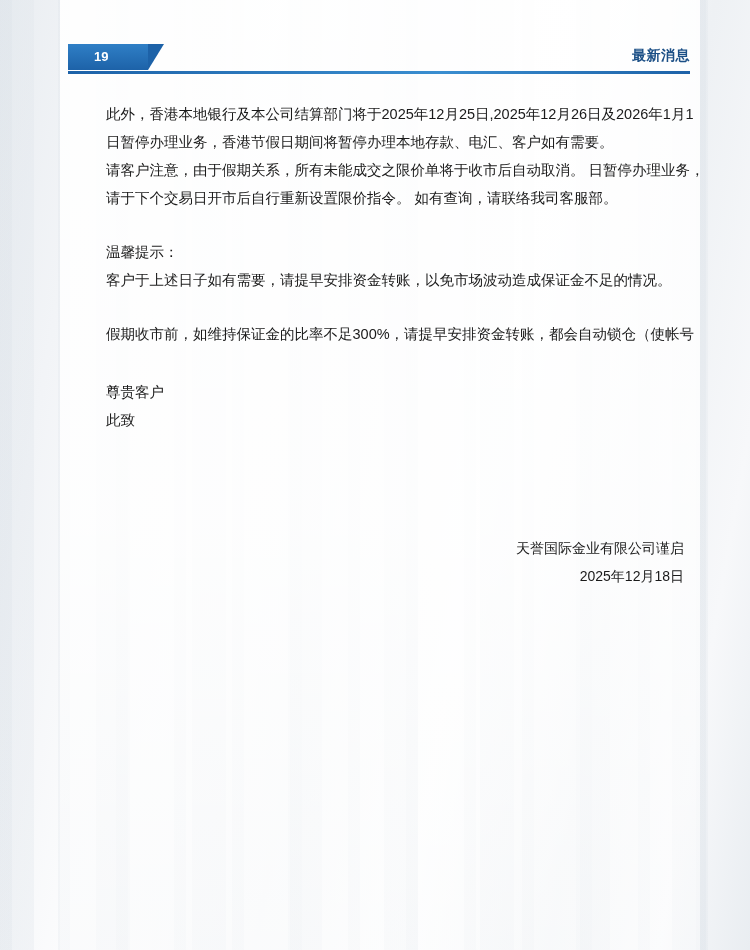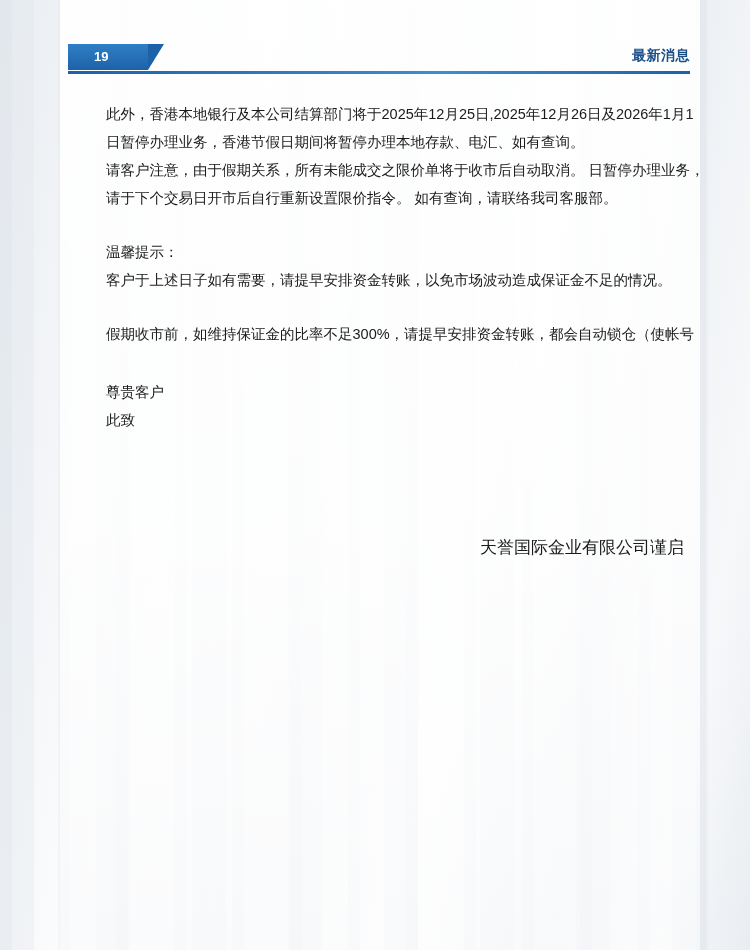--- a/index.html
+++ b/index.html
@@ -132,56 +132,57 @@
     margin: 0 0 0 0;
   }
   .gap-md { height: 26px; }
   .gap-lg { height: 30px; }
   .sig {
     position: absolute;
     left: 66px;
     top: 534px;
     width: 618px;
     text-align: right;
-    font-size: 17px;
+    font-size: 14px;
     line-height: 28px;
     color: #1a1a1a;
   }
 </style>
 </head>
 <body>
 
 <div class="page">
   <div class="bands"></div>
   <div class="bands2"></div>
   <div class="wash"></div>
 
   <div class="header">
     <div class="page-tab">19</div>
     <div class="header-title">最新消息</div>
     <div class="header-rule"></div>
   </div>
 
   <div class="content">
     <div class="para">此外，香港本地银行及本公司结算部门将于2025年12月25日,2025年12月26日及2026年1月1</div>
-    <div class="para">日暂停办理业务，香港节假日期间将暂停办理本地存款、电汇、如有查询。</div>
+    <div class="para">日暂停办理业务，香港节假日期间将暂停办理本地存款、电汇、客户如有需要。</div>
     <div class="para">请客户注意，由于假期关系，所有未能成交之限价单将于收市后自动取消。 日暂停办理业务，</div>
     <div class="para">请于下个交易日开市后自行重新设置限价指令。 如有查询，请联络我司客服部。</div>
 
     <div class="gap-md"></div>
 
     <div class="para">温馨提示：</div>
     <div class="para">客户于上述日子如有需要，请提早安排资金转账，以免市场波动造成保证金不足的情况。</div>
 
     <div class="gap-md"></div>
 
     <div class="para">假期收市前，如维持保证金的比率不足300%，请提早安排资金转账，都会自动锁仓（使帐号</div>
 
     <div class="gap-lg"></div>
 
     <div class="para">尊贵客户</div>
     <div class="para">此致</div>
   </div>
 
   <div class="sig">
     <div>天誉国际金业有限公司谨启</div>
+    <div>2025年12月18日</div>
   </div>
 </div>
 
 </body></html>

